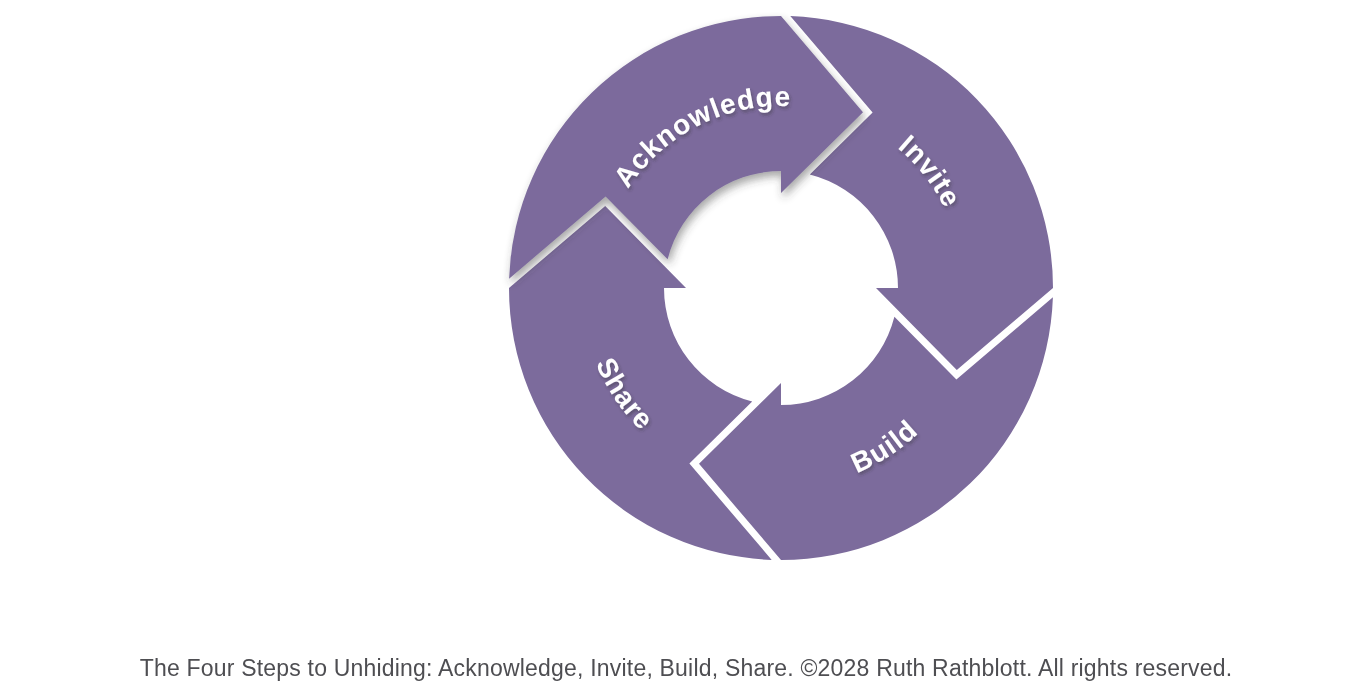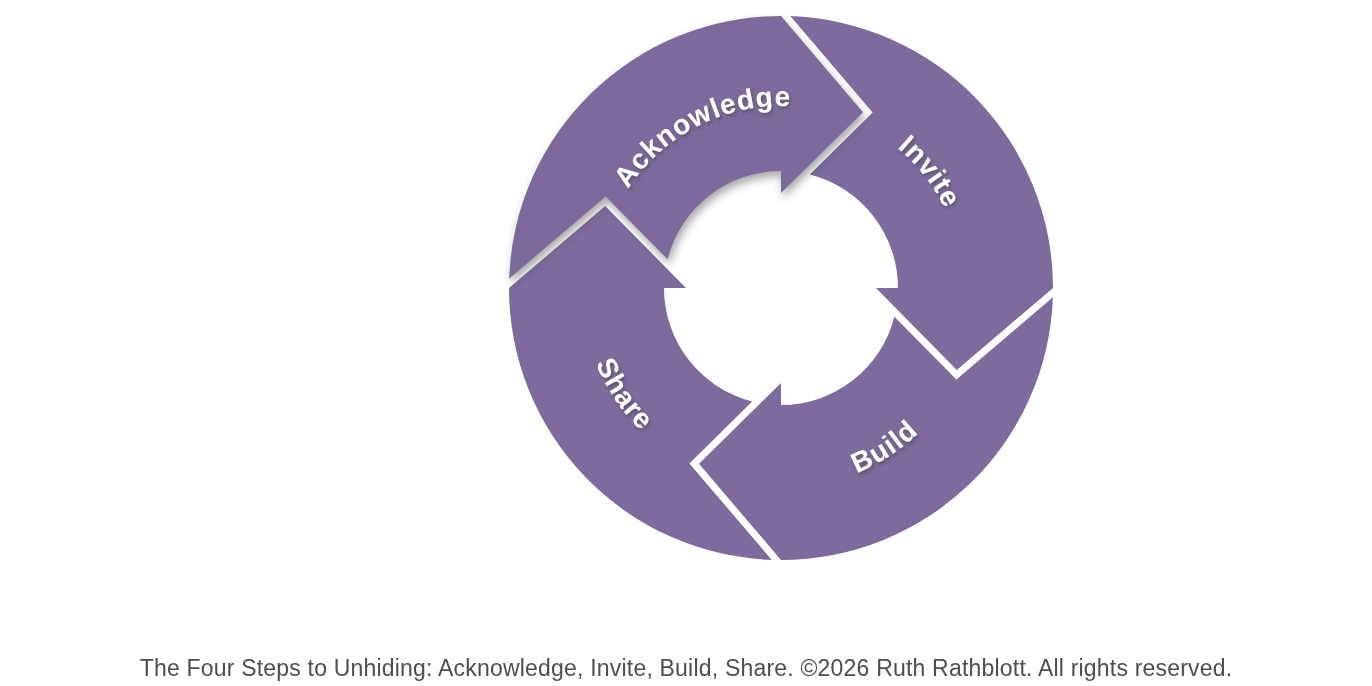--- a/index.html
+++ b/index.html
@@ -89,14 +89,14 @@
       </text>
       <text class="step-label" text-anchor="middle">
         <textPath href="#tp-build" startOffset="50%">Build</textPath>
       </text>
       <text class="step-label" text-anchor="middle">
         <textPath href="#tp-share" startOffset="50%">Share</textPath>
       </text>
     </g>
   </svg>
 
-  <div class="caption">The Four Steps to Unhiding: Acknowledge, Invite, Build, Share. ©2026 Ruth Rathblott. All rights reserved.</div>
+  <div class="caption">The Four Steps to Unhiding: Acknowledge, Invite, Build, Share. ©2028 Ruth Rathblott. All rights reserved.</div>
 </div>
 
 </body></html>

